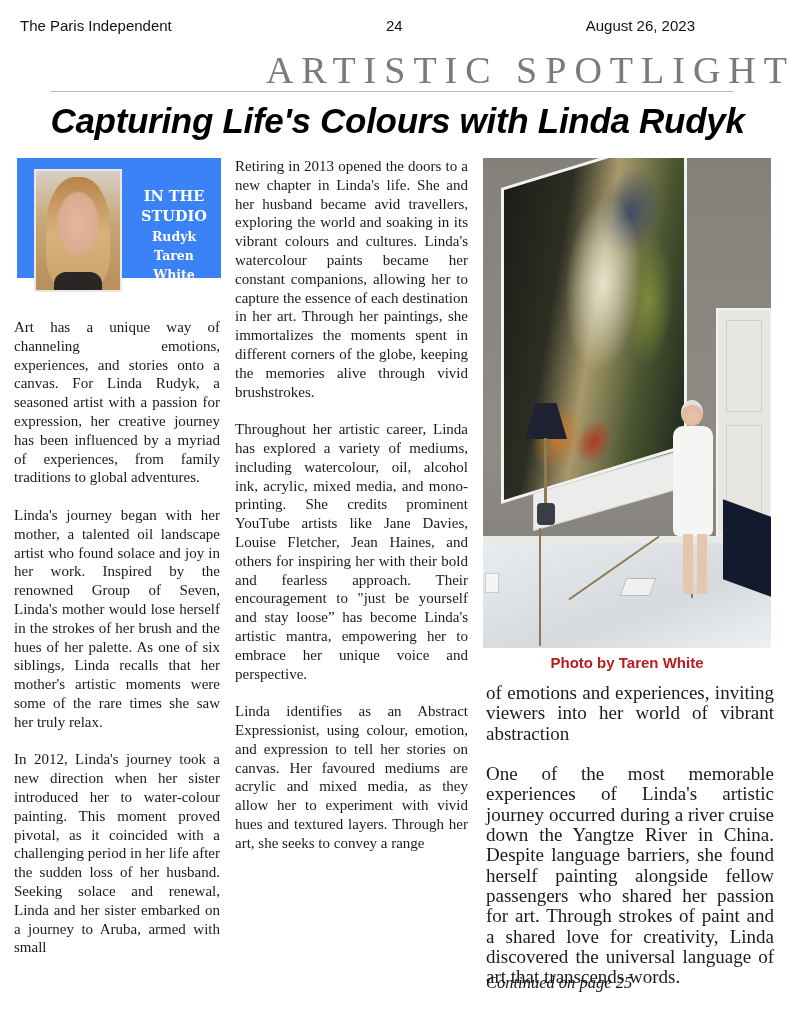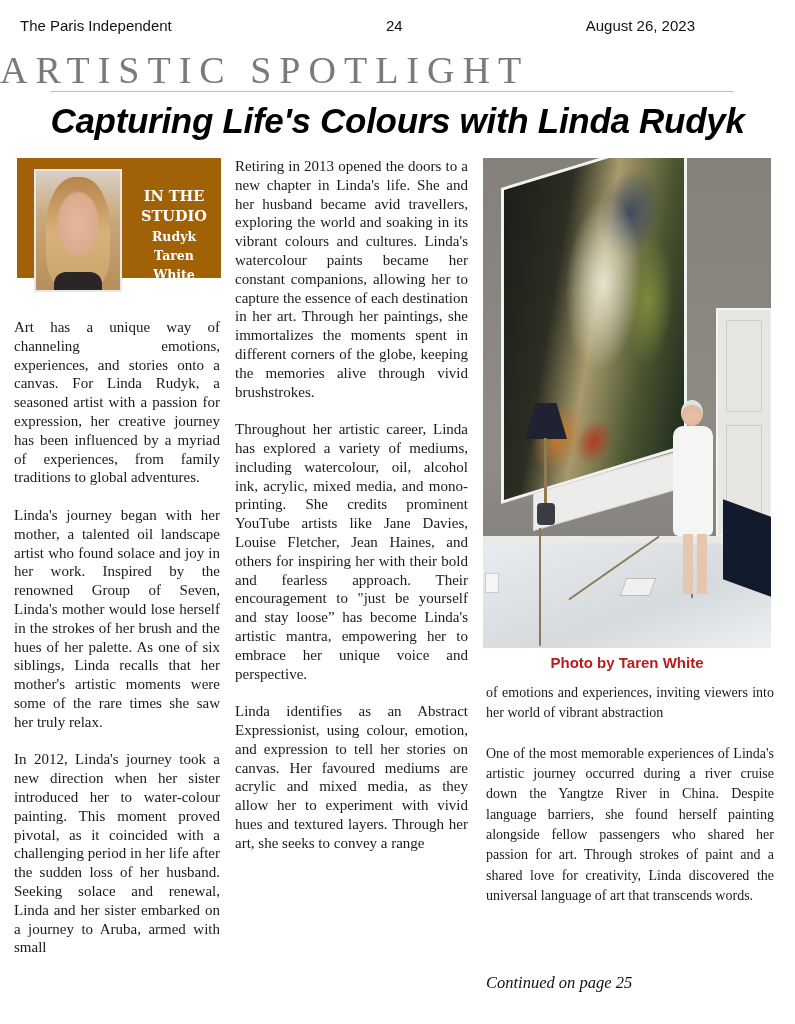--- a/index.html
+++ b/index.html
@@ -2,36 +2,36 @@
 <html><head>
 <meta charset="utf-8">
 <style>
   html, body { margin: 0; padding: 0; background: #ffffff; }
   body { width: 795px; height: 1024px; position: relative; overflow: hidden; color: #111; }
   .topbar { position: absolute; top: 14px; left: 0; width: 728px; height: 24px;
     font-family: "Liberation Sans", sans-serif; font-size: 15px; color: #111; }
   .topbar .pub { position: absolute; left: 20px; top: 3px; }
   .topbar .page { position: absolute; left: 386px; top: 3px; }
   .topbar .date { position: absolute; right: 33px; top: 3px; }
-  .section-title { position: absolute; top: 48px; left: 0; width: 795px; text-align: left;
+  .section-title { position: absolute; top: 48px; left: 0; width: 795px; text-align: right;
     font-family: "Liberation Serif", serif; font-size: 38px; letter-spacing: 8px; color: #7a7a7a; }
   .rule { position: absolute; top: 91px; left: 50px; width: 684px; height: 1px; background: #b7c3c8; }
   .headline { position: absolute; top: 101px; left: 0; width: 795px; text-align: center;
     font-family: "Liberation Sans", sans-serif; font-weight: bold; font-style: italic;
     font-size: 35px; color: #000; letter-spacing: -0.3px; }
 
   .col { position: absolute; font-family: "Liberation Serif", serif; font-size: 15px;
     line-height: 18.8px; text-align: justify; color: #1a1a1a; }
   .col p { margin: 0 0 18.8px 0; }
   .col1 { left: 14px; top: 318px; width: 206px; }
   .col2 { left: 235px; top: 157px; width: 233px; }
-  .col3 { left: 486px; top: 683px; width: 288px; font-size: 14px; line-height: 20.3px; }
+  .col3 { left: 486px; top: 683px; width: 288px; font-size: 19px; line-height: 20.3px; }
   .col3 p { margin: 0 0 20.3px 0; }
 
-  .studio-box { position: absolute; left: 17px; top: 158px; width: 204px; height: 120px; background: #a16207; }
+  .studio-box { position: absolute; left: 17px; top: 158px; width: 204px; height: 120px; background: #3b82f6; }
   .studio-photo { position: absolute; left: 17px; top: 11px; width: 84px; height: 119px;
     border: 2px solid #e8e8e8; overflow: hidden;
     background: radial-gradient(ellipse 38% 32% at 50% 44%, #e2b79e 0%, #d4a184 60%, transparent 61%),
                 linear-gradient(180deg, #d9cfc6 0%, #c9a87a 40%, #b88e5a 100%); }
   .studio-hair { position: absolute; left: 10px; top: 6px; width: 64px; height: 112px;
     border-radius: 45% 45% 30% 30%;
     background: radial-gradient(ellipse 34% 30% at 50% 42%, #e4b79c 0%, #dbab8e 90%, transparent 100%),
                 linear-gradient(180deg, #b8844c 0%, #d6b17a 50%, #c9a469 100%); }
   .studio-body { position: absolute; left: 18px; bottom: 0; width: 48px; height: 18px; background: #2b2626;
     border-radius: 12px 12px 0 0; }

